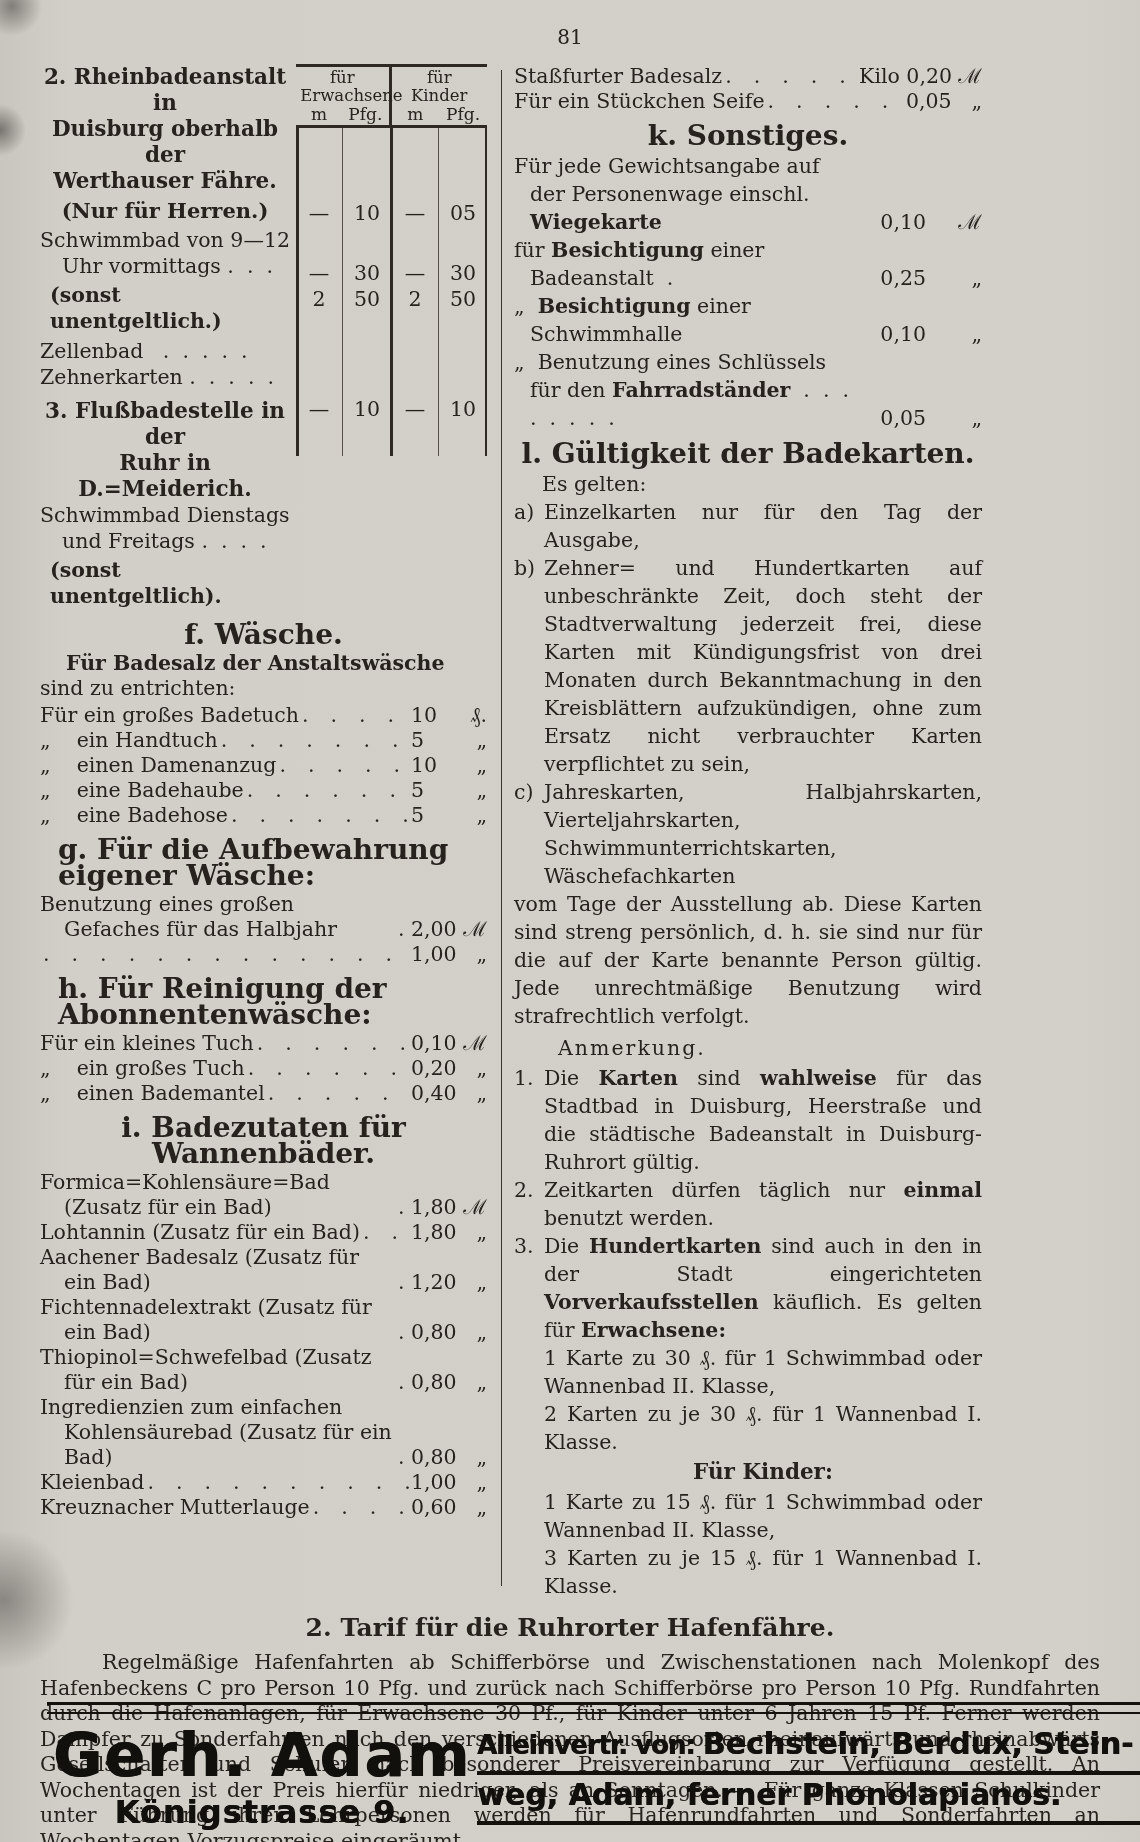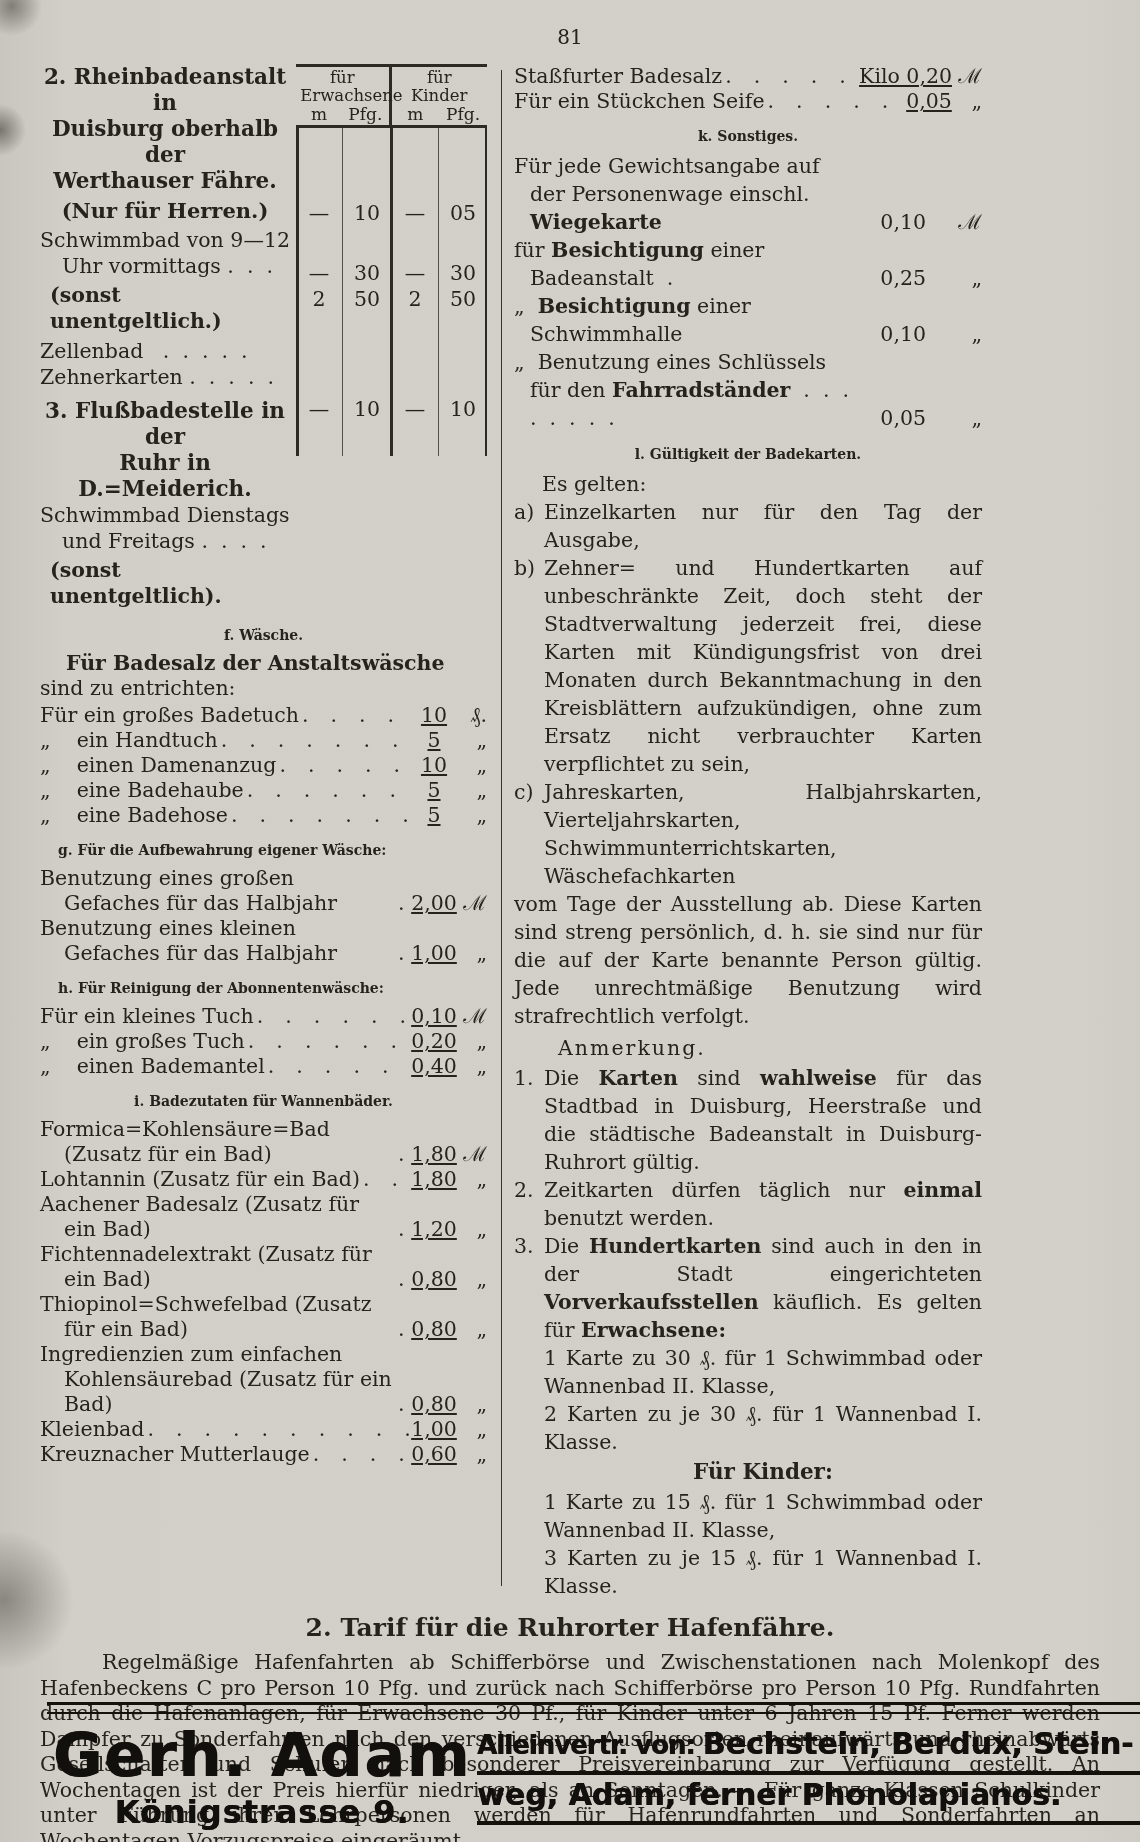--- a/index.html
+++ b/index.html
@@ -42,29 +42,29 @@
   .vl.l0 { left:0; width:2.5px; }
   .vl.l1 { left:46px; width:1px; background:#57504a; }
   .vl.l2 { left:94px; width:3px; }
   .vl.l3 { left:142px; width:1px; background:#57504a; }
   .vl.l4 { right:0; width:2.5px; }
   .prow { position:absolute; left:0; display:flex; }
   .prow span { text-align:center; font-size:20.5px; line-height:26px; }
   .prow .c1 { width:46px; } .prow .c2 { width:50px; } .prow .c3 { width:46px; } .prow .c4 { width:50px; }
 
   
-  .sec-head { font-weight:bold; font-size:14px; line-height:26px; margin:9px 0 3px; }
+  .sec-head { font-weight:bold; font-size:28px; line-height:26px; margin:9px 0 3px; }
   .sec-head.center { text-align:center; }
   .sec-head.ind { padding-left:18px; }
   .intro { line-height:25px; text-indent:26px; margin-bottom:2px; }
   .price-row { display:flex; align-items:flex-end; line-height:25px; }
   .price-row .lbl { flex:0 1 auto; white-space:pre-wrap; padding-left:24px; text-indent:-24px; }
   .price-row .dots { flex:1 0 10px; overflow:hidden; white-space:pre; min-width:0; padding:0 3px; }
   .price-row .dots::before { content:".  .  .  .  .  .  .  .  .  .  .  .  .  .  .  .  .  .  .  .  .  ."; letter-spacing:3px; }
-  .price-row .val { flex:none; min-width:46px; text-align:center;text-decoration:underline; }
+  .price-row .val { flex:none; min-width:46px; text-align:left; }
   .price-row .unit { flex:none; width:30px; text-align:right; }
 
   
   .k-row { display:flex; align-items:flex-end;gap:28px; }
   .k-text { flex:1; white-space:pre-wrap; padding-left:16px; text-indent:-16px; }
   .k-row .val { flex:none; min-width:48px; text-align:right; }
   .k-row .unit { flex:none; width:28px; text-align:right; }
   .li { display:flex; }
   .li .mark { flex:none; width:30px; }
   .li .litext { flex:1; text-align:justify; }
@@ -203,21 +203,20 @@
         </div>
 
       <div class="sec-head ind">g. Für die Aufbewahrung eigener Wäsche:</div>
       <div class="price-row">
           <span class="lbl">Benutzung eines großen Gefaches für das Halbjahr</span>
           <span class="dots"></span>
           <span class="val">2,00</span>
           <span class="unit">ℳ</span>
         </div>
       <div class="price-row">
-          <span class="lbl">Benutzung eines kleinen Gefaches für das Halbjahr</span>
           <span class="dots"></span>
           <span class="val">1,00</span>
           <span class="unit">„</span>
         </div>
 
       <div class="sec-head ind">h. Für Reinigung der Abonnentenwäsche:</div>
       <div class="price-row">
           <span class="lbl">Für ein kleines Tuch</span>
           <span class="dots"></span>
           <span class="val">0,10</span>

